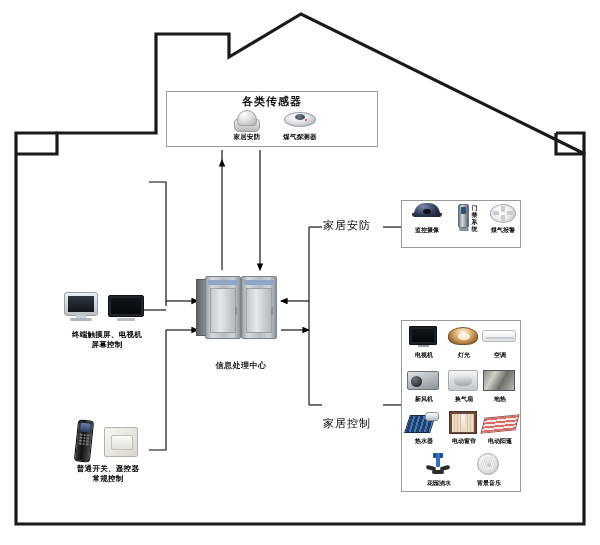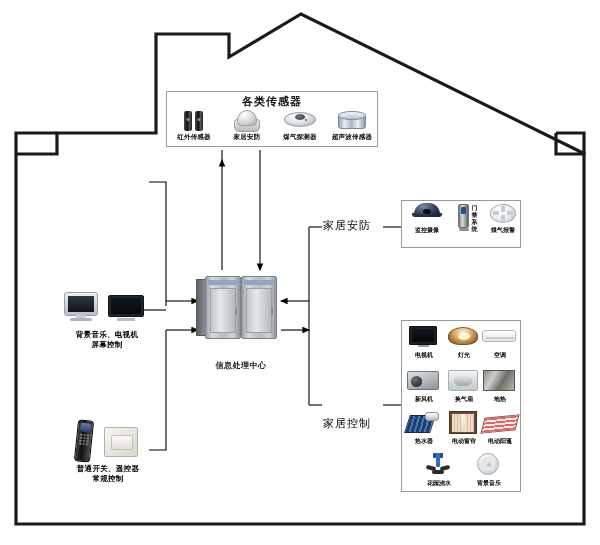--- a/index.html
+++ b/index.html
@@ -247,33 +247,20 @@
 
     <polyline points="309,227 322,227" fill="none" stroke="#000" stroke-width="1.1"></polyline>
     <polyline points="383,227 401,227" fill="none" stroke="#000" stroke-width="1.1"></polyline>
     <polyline points="309,405 322,405" fill="none" stroke="#000" stroke-width="1.1"></polyline>
     <polyline points="383,405 401,405" fill="none" stroke="#000" stroke-width="1.1"></polyline>
   </svg>
 
   <div class="box" id="sensorbox"></div>
   <div class="lbl" id="sensor-title">各类传感器</div>
 
-  <div class="sensor-cell" style="left:168px;">
-    <div class="sensor-art">
-      <div class="ir-wrap" style="margin:0 auto;">
-        <div class="ir-bar l">
-            <div class="ir-dot" style="top:7px"></div>
-          </div>
-        <div class="ir-bar r">
-            <div class="ir-dot" style="top:7px"></div>
-          </div>
-      </div>
-    </div>
-    <span class="sensor-cap">红外传感器</span>
-  </div>
 
   <div class="sensor-cell" style="left:221px;">
     <div class="sensor-art">
       <div class="pir">
           <div class="pir-b"></div>
           <div class="pir-d"></div>
         </div>
     </div>
     <span class="sensor-cap">家居安防</span>
   </div>
@@ -282,48 +269,39 @@
     <div class="sensor-art">
       <div class="gas">
           <div class="gas-d"></div>
           <div class="gas-c"></div>
           <div class="gas-led"></div>
         </div>
     </div>
     <span class="sensor-cap">煤气探测器</span>
   </div>
 
-  <div class="sensor-cell" style="left:324px;width:56px;">
-    <div class="sensor-art">
-      <div class="us">
-          <div class="us-b"></div>
-          <div class="us-t"></div>
-        </div>
-    </div>
-    <span class="sensor-cap">超声波传感器</span>
-  </div>
 
 
   <div class="grp" style="left:52px;top:288px;width:110px;">
     <div class="devrow">
       <div class="mon" style="left:12px;top:4px;">
         <div class="mon-f">
             <div class="mon-s"></div>
           </div>
           <div class="mon-n"></div>
           <div class="mon-st"></div>
       </div>
       <div class="tv" style="left:56px;top:7px;">
         <div class="tv-f">
             <div class="tv-s"></div>
           </div>
           <div class="tv-st"></div>
       </div>
     </div>
-    <div class="cap">背景音乐、电视机</div>
+    <div class="cap">终端触摸屏、电视机</div>
     <div class="cap">屏幕控制</div>
   </div>
 
   <div class="grp" style="left:56px;top:418px;width:104px;">
     <div class="devrow" style="height:46px;">
       <div class="rem" style="left:20px;top:2px;">
         <div class="rem-s"></div>
         <div class="rem-pad">
             <i></i>
             <i></i>

